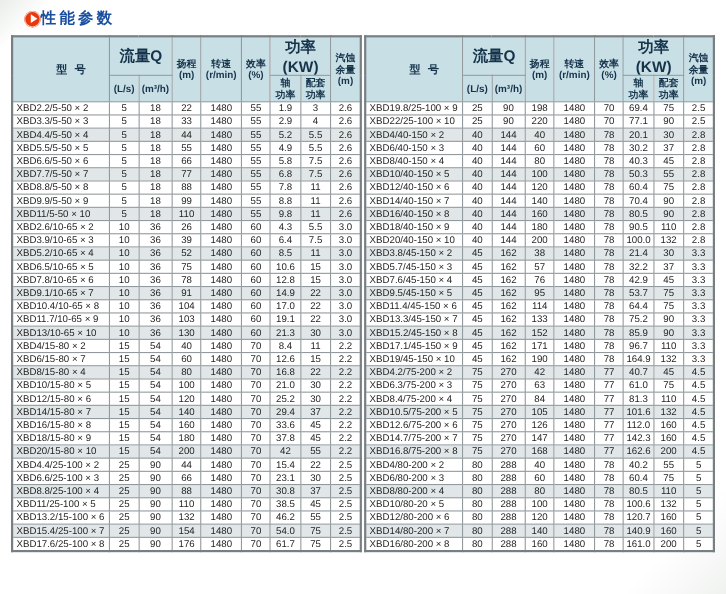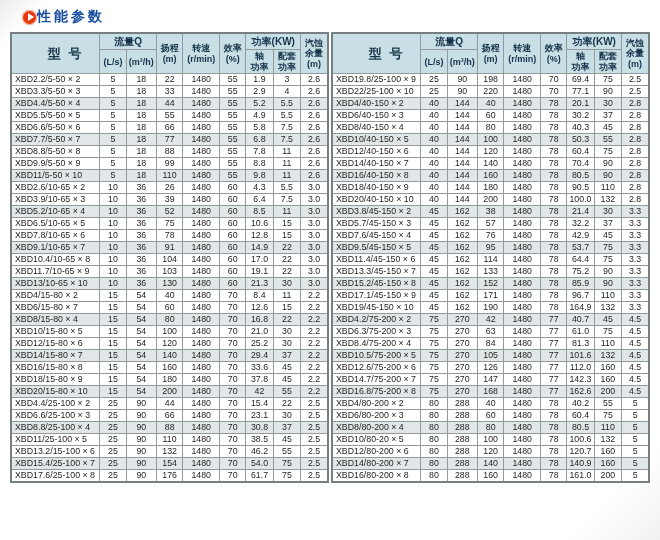--- a/index.html
+++ b/index.html
@@ -16,23 +16,23 @@
     border-left:6px solid #ffffff;border-top:4px solid transparent;border-bottom:4px solid transparent;}
   .page-title{margin:0;font-size:14px;font-weight:bold;color:#1a4fa0;letter-spacing:3px;}
   .tables{display:flex;gap:2px;padding:0 10px;align-items:flex-start;}
   table{border-collapse:collapse;table-layout:fixed;width:319px;background:#fff;border:2px solid #787f82;}
   col.c-model{width:28%;}
   col.c-ls{width:8.3%;}col.c-m3h{width:9.6%;}col.c-m{width:8.3%;}
   col.c-rmin{width:11.6%;}col.c-pct{width:8.3%;}
   col.c-shaft{width:8.6%;}col.c-rated{width:8.7%;}col.c-npsh{width:8.6%;}
   th,td{border:1px solid #939a9d;text-align:center;color:#1f1f1f;padding:0;overflow:hidden;}
   thead th{background:#c9dfe6;font-weight:bold;color:#15334a;}
-  .hrow1 th{height:15px;font-size:10px;}
+  .hrow1 th{height:15px;font-size:14px;}
   .hrow2 th{height:23px;font-size:9px;font-weight:bold;}
-  th.th-model{font-size:13px;letter-spacing:2px;padding-left:20px;}
+  th.th-model{font-size:10px;letter-spacing:2px;padding-left:20px;}
   th.stack{white-space:pre-line;line-height:1.15;font-size:9px;}
   td{height:11px;font-size:8.8px;line-height:1;white-space:nowrap;}
   td.model{text-align:left;padding-left:3px;}
   tr.shaded td{background:#e1e7e8;}
 </style>
 </head>
 <body>
 
 <div class="page">
   <div class="title-row">

